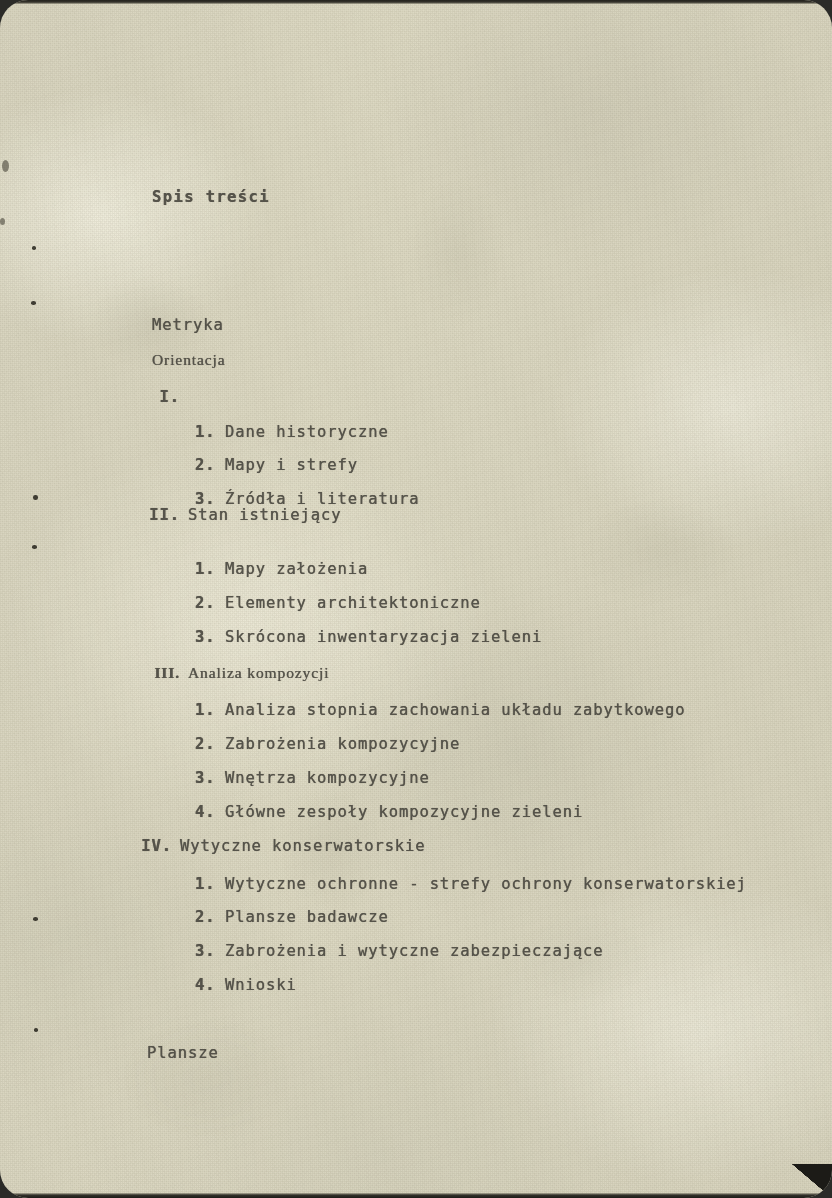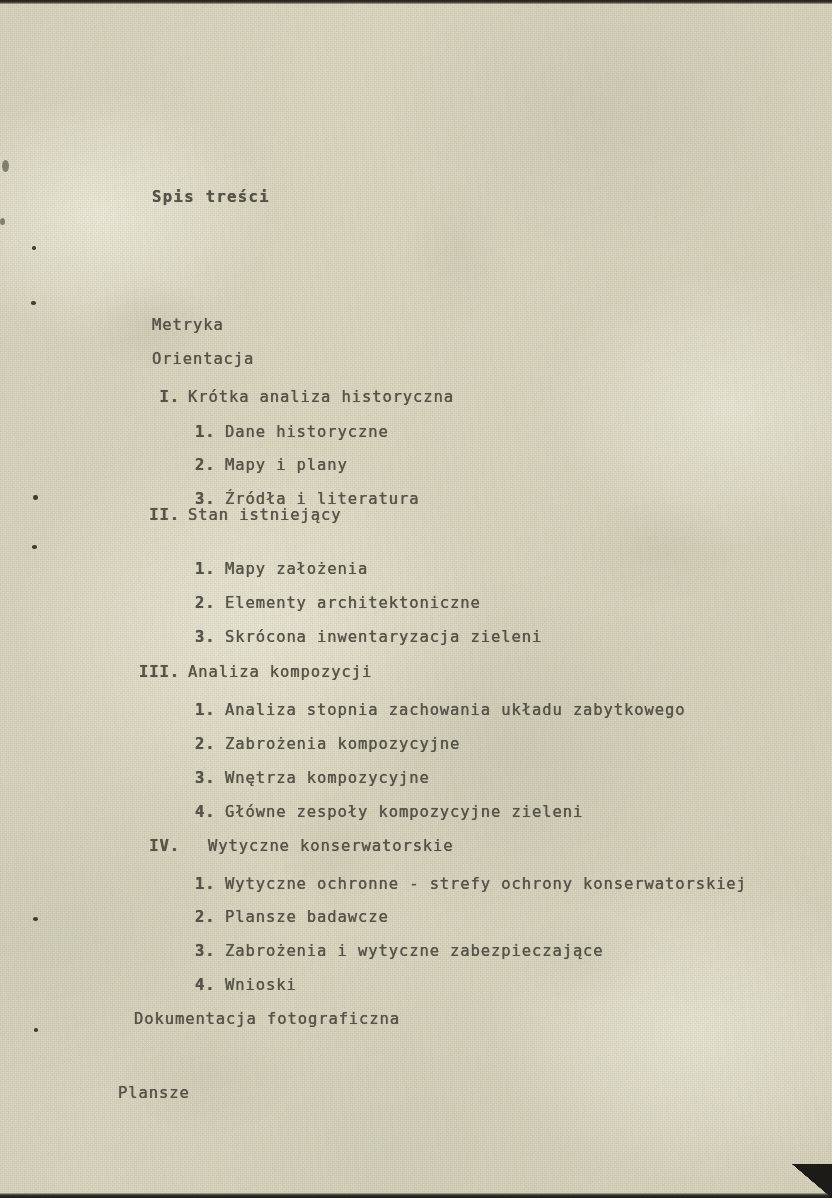--- a/index.html
+++ b/index.html
@@ -20,20 +20,21 @@
       radial-gradient(ellipse 240px 180px at 12% 18%, rgba(255,253,240,0.55), rgba(255,253,240,0) 70%),
       radial-gradient(ellipse 300px 220px at 72% 9%,  rgba(196,192,172,0.45), rgba(196,192,172,0) 72%),
       radial-gradient(ellipse 260px 200px at 88% 34%, rgba(255,253,243,0.45), rgba(255,253,243,0) 70%),
       radial-gradient(ellipse 340px 260px at 30% 52%, rgba(255,252,238,0.40), rgba(255,252,238,0) 72%),
       radial-gradient(ellipse 280px 240px at 62% 63%, rgba(192,189,168,0.40), rgba(192,189,168,0) 72%),
       radial-gradient(ellipse 320px 230px at 8%  78%, rgba(199,196,174,0.40), rgba(199,196,174,0) 72%),
       radial-gradient(ellipse 300px 220px at 84% 86%, rgba(255,253,242,0.42), rgba(255,253,242,0) 70%),
       radial-gradient(ellipse 400px 300px at 46% 96%, rgba(198,195,174,0.35), rgba(198,195,174,0) 74%),
       linear-gradient(96deg, rgba(213,209,188,0.55) 0%, rgba(226,222,202,0.20) 38%, rgba(210,206,184,0.50) 100%);
     font-family: "DejaVu Sans Mono", "Liberation Mono", monospace;
+    border-radius: 28px;
   }
 
   
   .grain {
     position: absolute;
     inset: 0;
     pointer-events: none;
     opacity: 0.50;
     background-image:
       repeating-linear-gradient(0deg,   rgba(120,116,98,0.11) 0px, rgba(120,116,98,0.11) 1px, rgba(255,255,255,0.07) 1px, rgba(255,255,255,0.07) 2px),
@@ -154,33 +155,32 @@
   <div class="speck" style="left:33px; top:917px; width:5px; height:4px;"></div>
   <div class="speck" style="left:34px; top:1028px; width:4px; height:4px;"></div>
   <div class="smudge" style="left:2px; top:160px; width:7px; height:12px;"></div>
   <div class="smudge" style="left:0px; top:218px; width:5px; height:7px;"></div>
 
   <div class="toc">
 
     <div class="line heading" style="left:152px; top:190px;">Spis treści</div>
 
     <div class="line" style="left:152px; top:318px;">Metryka</div>
-    <div class="line" style="left:152px; top:352px;">Orientacja</div>
+    <div class="line" style="left:152px; top:352px;font-family:Liberation Serif, serif;">Orientacja</div>
 
     <div class="line roman-row" style="left:134px; top:390px;">
       <span class="num">I.</span>
-      <span>Krótka analiza historyczna</span>
     </div>
     <div class="line sub-row" style="left:195px; top:425px;">
       <span class="num">1.</span>
       <span>Dane historyczne</span>
     </div>
     <div class="line sub-row" style="left:195px; top:458px;">
       <span class="num">2.</span>
-      <span>Mapy i plany</span>
+      <span>Mapy i strefy</span>
     </div>
     <div class="line sub-row" style="left:195px; top:492px;">
       <span class="num">3.</span>
       <span>Źródła i literatura</span>
     </div>
 
     <div class="line roman-row" style="left:134px; top:508px;">
       <span class="num">II.</span>
       <span>Stan istniejący</span>
     </div>
@@ -190,59 +190,58 @@
     </div>
     <div class="line sub-row" style="left:195px; top:596px;">
       <span class="num">2.</span>
       <span>Elementy architektoniczne</span>
     </div>
     <div class="line sub-row" style="left:195px; top:630px;">
       <span class="num">3.</span>
       <span>Skrócona inwentaryzacja zieleni</span>
     </div>
 
-    <div class="line roman-row" style="left:134px; top:665px;">
+    <div class="line roman-row" style="left:134px; top:665px;font-family:Liberation Serif, serif;">
       <span class="num">III.</span>
       <span>Analiza kompozycji</span>
     </div>
     <div class="line sub-row" style="left:195px; top:703px;">
       <span class="num">1.</span>
       <span>Analiza stopnia zachowania układu zabytkowego</span>
     </div>
     <div class="line sub-row" style="left:195px; top:737px;">
       <span class="num">2.</span>
       <span>Zabrożenia kompozycyjne</span>
     </div>
     <div class="line sub-row" style="left:195px; top:771px;">
       <span class="num">3.</span>
       <span>Wnętrza kompozycyjne</span>
     </div>
     <div class="line sub-row" style="left:195px; top:805px;">
       <span class="num">4.</span>
       <span>Główne zespoły kompozycyjne zieleni</span>
     </div>
 
-    <div class="line roman-row" style="left:134px; top:839px;gap:20px;">
+    <div class="line roman-row" style="left:126px; top:839px;">
       <span class="num">IV.</span>
       <span>Wytyczne konserwatorskie</span>
     </div>
     <div class="line sub-row" style="left:195px; top:877px;">
       <span class="num">1.</span>
       <span>Wytyczne ochronne - strefy ochrony konserwatorskiej</span>
     </div>
     <div class="line sub-row" style="left:195px; top:910px;">
       <span class="num">2.</span>
       <span>Plansze badawcze</span>
     </div>
     <div class="line sub-row" style="left:195px; top:944px;">
       <span class="num">3.</span>
       <span>Zabrożenia i wytyczne zabezpieczające</span>
     </div>
     <div class="line sub-row" style="left:195px; top:978px;">
       <span class="num">4.</span>
       <span>Wnioski</span>
     </div>
 
-    <div class="line" style="left:134px; top:1012px;">Dokumentacja fotograficzna</div>
-    <div class="line" style="left:118px; top:1046px;margin-top:40px;">Plansze</div>
+    <div class="line" style="left:147px; top:1046px;">Plansze</div>
 
   </div>
 </div>
 
 </body></html>

